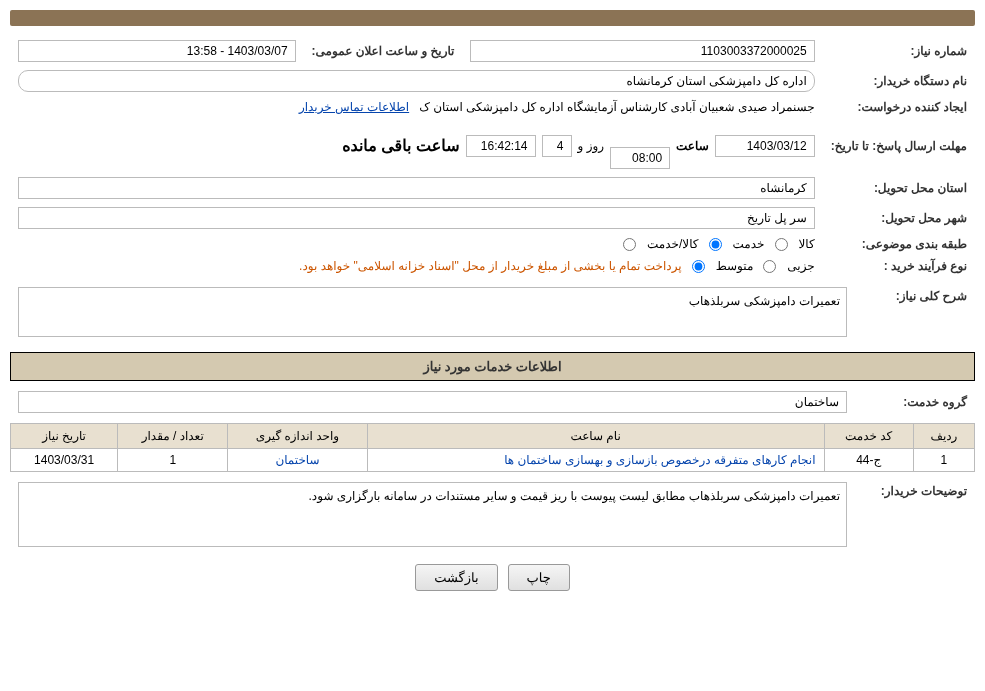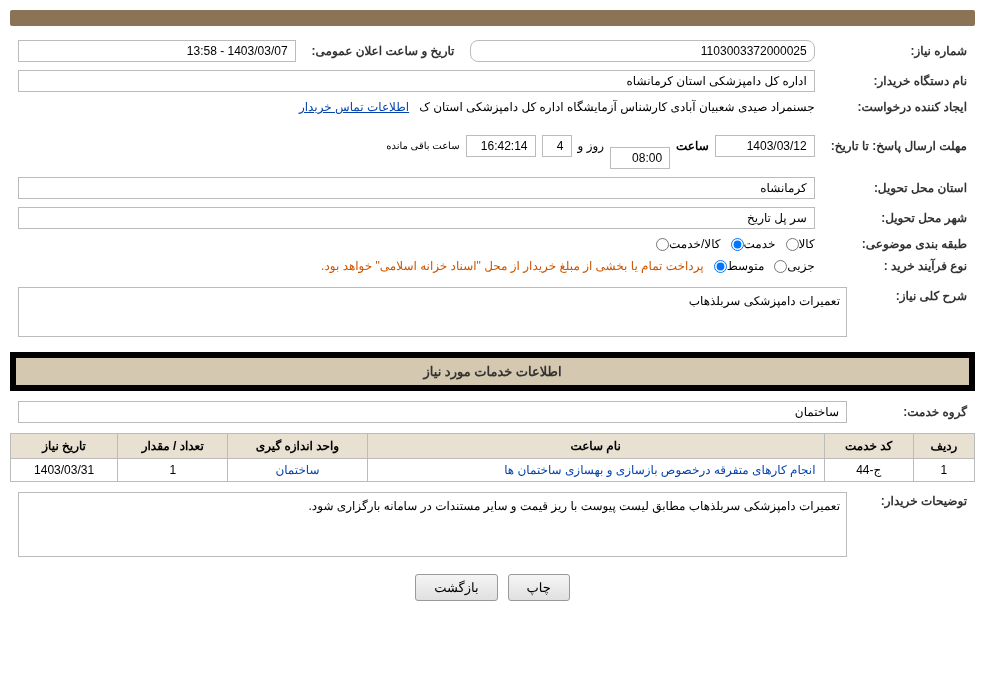--- a/index.html
+++ b/index.html
@@ -54,34 +54,34 @@
     }
     .link-blue { color: #0645ad; text-decoration: underline; cursor: pointer; }
     .section-sub-header {
       background: #d4c9b0;
       color: #333;
       text-align: center;
       padding: 6px 10px;
       font-size: 13px;
       font-weight: bold;
       margin: 8px 0 6px 0;
-      border: 6px solid #000000;
+      border: 1px solid #000000;
     }
     .main-table {
       width: 100%;
       border-collapse: collapse;
       margin-bottom: 6px;
       font-size: 12px;
     }
     .main-table th {
       background: #e8e0d0;
       border: 1px solid #bbb;
       padding: 5px 8px;
       text-align: center;
-      font-weight: bold;
+      font-weight: normal;
     }
     .main-table td {
       border: 1px solid #bbb;
       padding: 4px 8px;
       text-align: center;
     }
     .main-table tr:nth-child(even) td { background: #f9f9f9; }
     .btn {
       padding: 5px 18px;
       border: 1px solid #999;
@@ -104,21 +104,21 @@
     }
     .radio-group {
       display: flex;
       align-items: center;
       gap: 10px;
       direction: rtl;
     }
     .radio-item {
       display: flex;
       align-items: center;
-      gap: 0;
+      gap: 11px;
     }
     .watermark-area {
       position: relative;
     }
     .center-btns {
       display: flex;
       justify-content: center;
       gap: 10px;
       margin-top: 10px;
       margin-bottom: 6px;
@@ -133,32 +133,32 @@
   <div class="section-header">
     <span></span>
   </div>
 
   <table class="info-table">
 
     <tbody>
         <tr>
       <td class="label-cell">شماره نیاز:</td>
       <td>
-        <div class="field-value" style="min-width:200px;border-radius:8px;">1103003372000025</div>
+        <div class="field-value" style="min-width:200px;">1103003372000025</div>
       </td>
       <td class="label-cell">تاریخ و ساعت اعلان عمومی:</td>
       <td>
         <div class="field-value" style="min-width:160px;">1403/03/07 - 13:58</div>
       </td>
     </tr>
 
     <tr>
       <td class="label-cell">نام دستگاه خریدار:</td>
       <td colspan="3">
-        <div class="field-value" style="width:100%;">اداره کل دامپزشکی استان کرمانشاه</div>
+        <div class="field-value" style="width:100%;border-radius:10px;">اداره کل دامپزشکی استان کرمانشاه</div>
       </td>
     </tr>
 
     <tr>
       <td class="label-cell">ایجاد کننده درخواست:</td>
       <td colspan="3">
         <span style="font-size:12px;text-align:right;">جسنمراد صیدی شعبیان آبادی کارشناس آزمایشگاه اداره کل دامپزشکی استان ک</span>
         &nbsp;
         <span class="link-blue">اطلاعات تماس خریدار</span>
       </td>
@@ -167,21 +167,21 @@
     <tr>
       <td class="label-cell">مهلت ارسال پاسخ: تا تاریخ:</td>
       <td colspan="3">
         <div style="display:flex;align-items:center;gap:6px;flex-wrap:wrap;">
           <div class="field-value" style="min-width:100px;">1403/03/12</div>
           <span style="font-weight:bold;font-size:12px;">ساعت</span>
           <div class="field-value" style="min-width:60px;margin-top:25px;">08:00</div>
           <span style="font-size:12px;">روز و</span>
           <div class="field-value" style="min-width:30px;">4</div>
           <div class="field-value" style="min-width:70px;">16:42:14</div>
-          <span style="font-size:10px;">ساعت باقی مانده</span>
+          <span style="font-size:16px;font-weight:bold;">ساعت باقی مانده</span>
         </div>
       </td>
     </tr>
 
     <tr>
       <td class="label-cell">استان محل تحویل:</td>
       <td colspan="3">
         <div class="field-value" style="min-width:200px;">کرمانشاه</div>
       </td>
     </tr>

